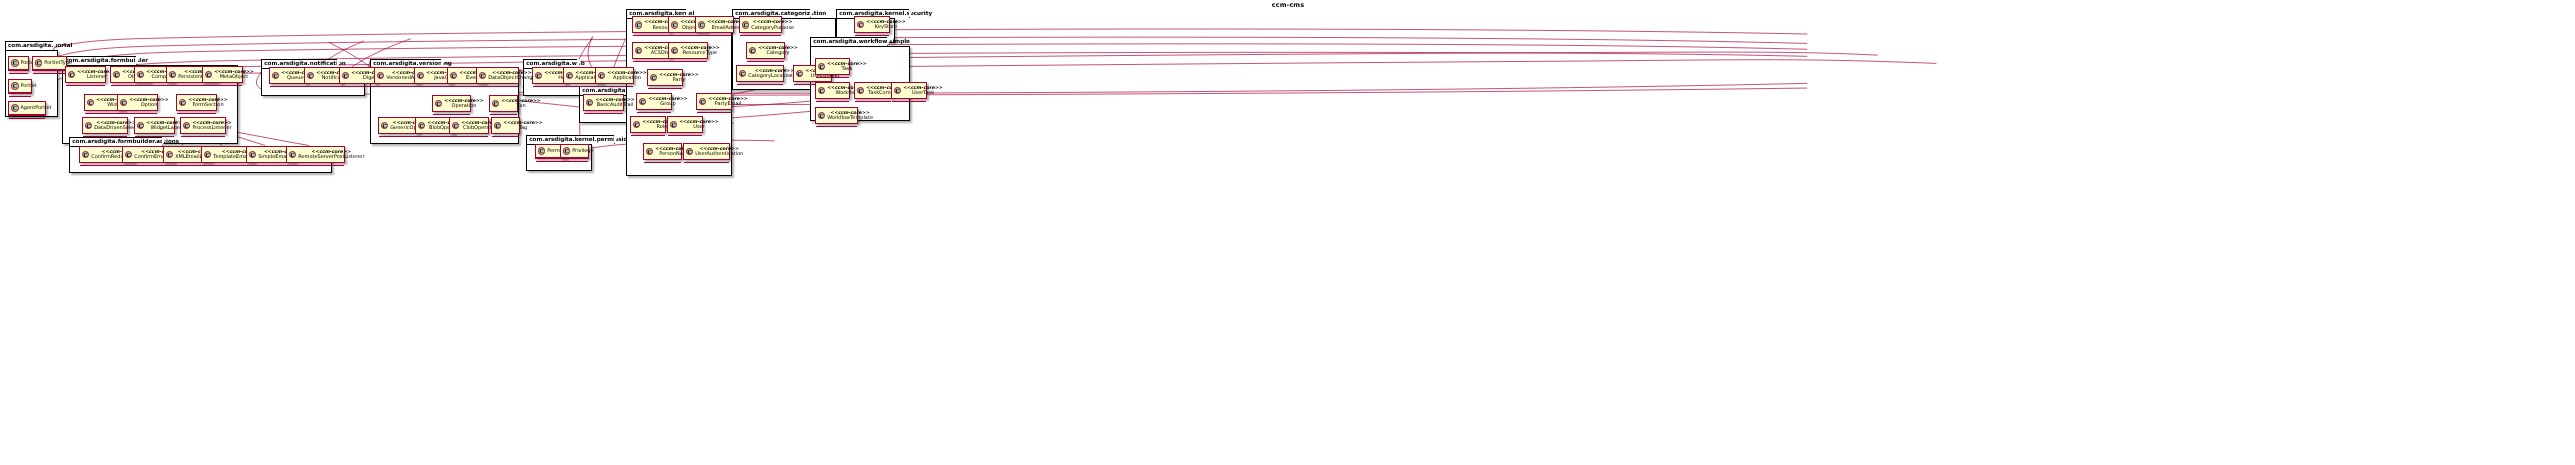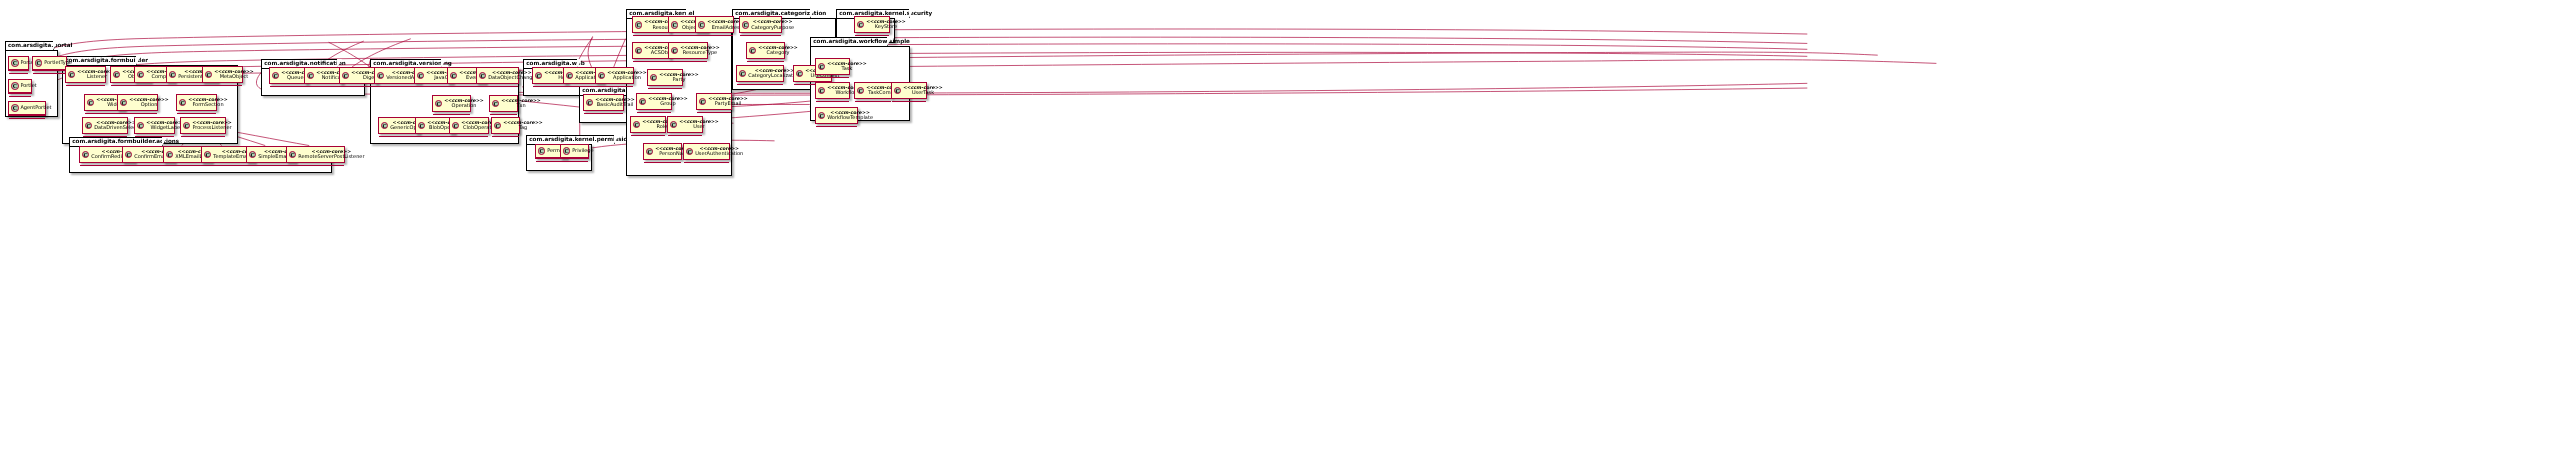--- a/index.html
+++ b/index.html
@@ -154,20 +154,21 @@
   .cls-comp {
     flex: 1 1 auto;
     min-height: 2.3px;
   }
 </style>
 </head>
 <body>
 
 <div id="canvas">
 
+  <div class="diagram-title">ccm-cms</div>
 
   <svg id="edges" viewBox="0 0 4390 794" preserveAspectRatio="none" xmlns="http://www.w3.org/2000/svg">
     <defs>
       <marker id="hollowTri" markerWidth="14" markerHeight="12" refX="13" refY="6" orient="auto" markerUnits="userSpaceOnUse">
         <path d="M1,1 L13,6 L1,11 z" fill="#FFFFFF" stroke="#A80036" stroke-width="1.2"></path>
       </marker>
       <marker id="hollowDiamond" markerWidth="16" markerHeight="10" refX="15" refY="5" orient="auto" markerUnits="userSpaceOnUse">
         <path d="M1,5 L8,1 L15,5 L8,9 z" fill="#FFFFFF" stroke="#A80036" stroke-width="1.2"></path>
       </marker>
     </defs>

